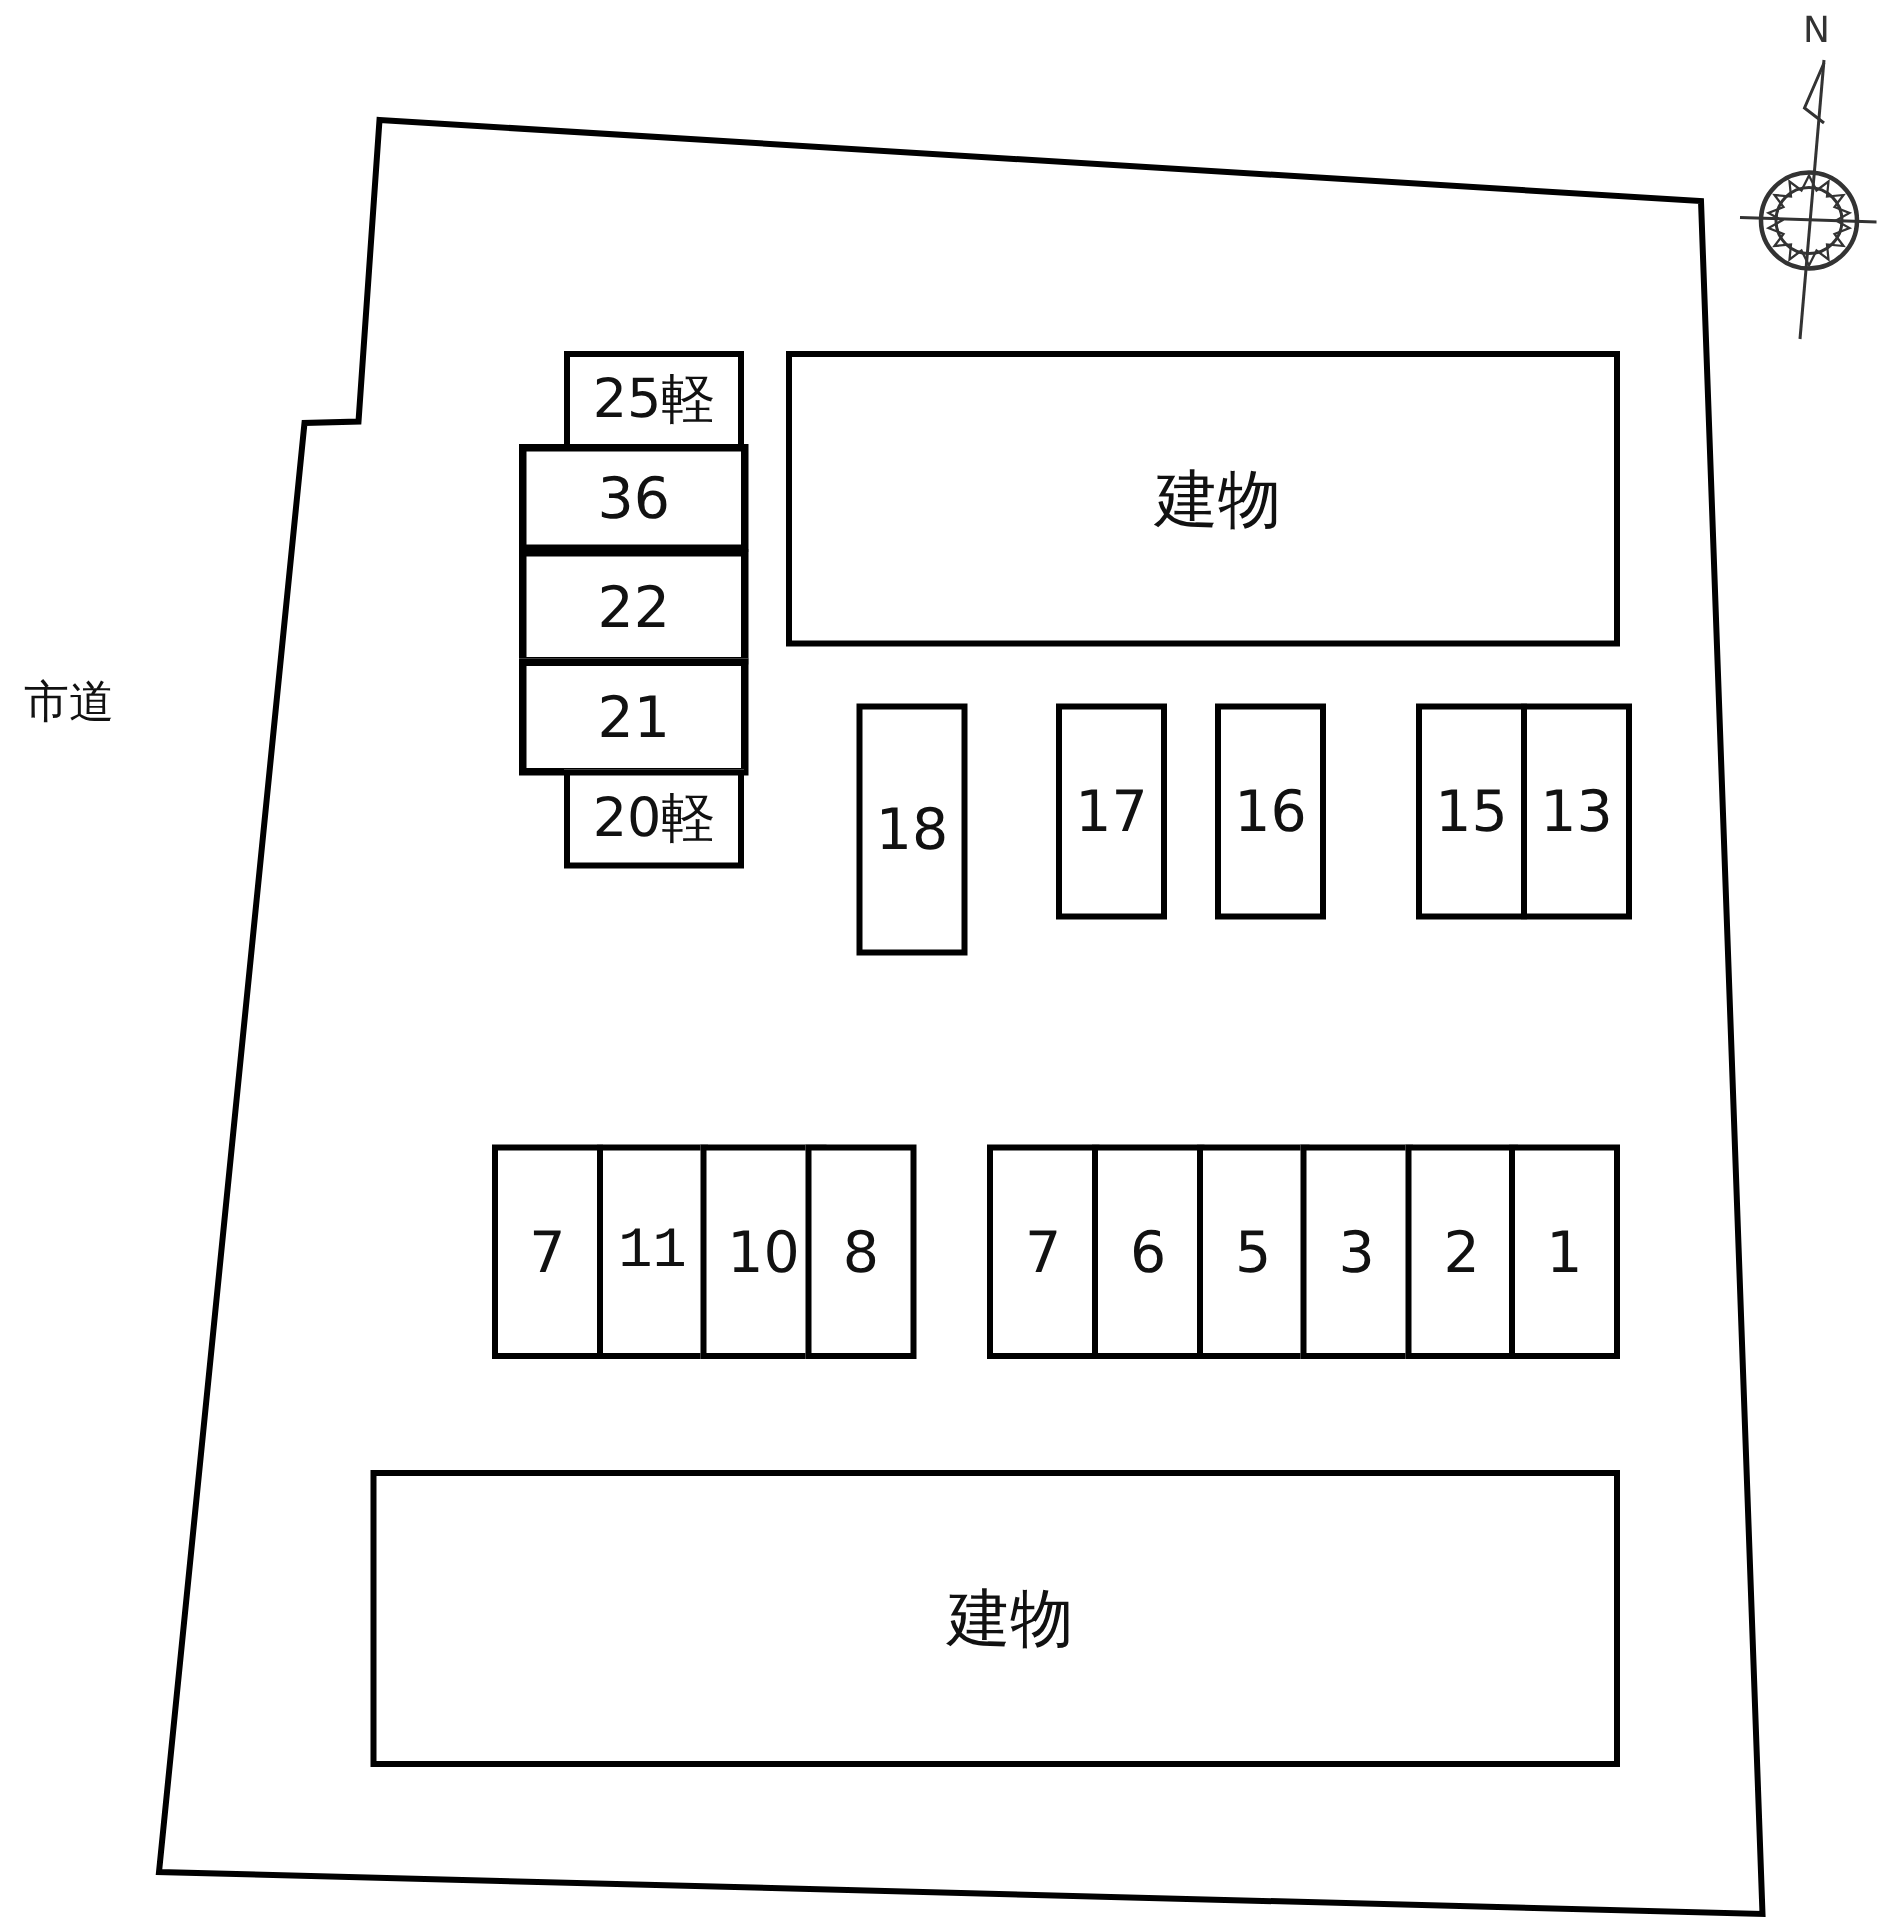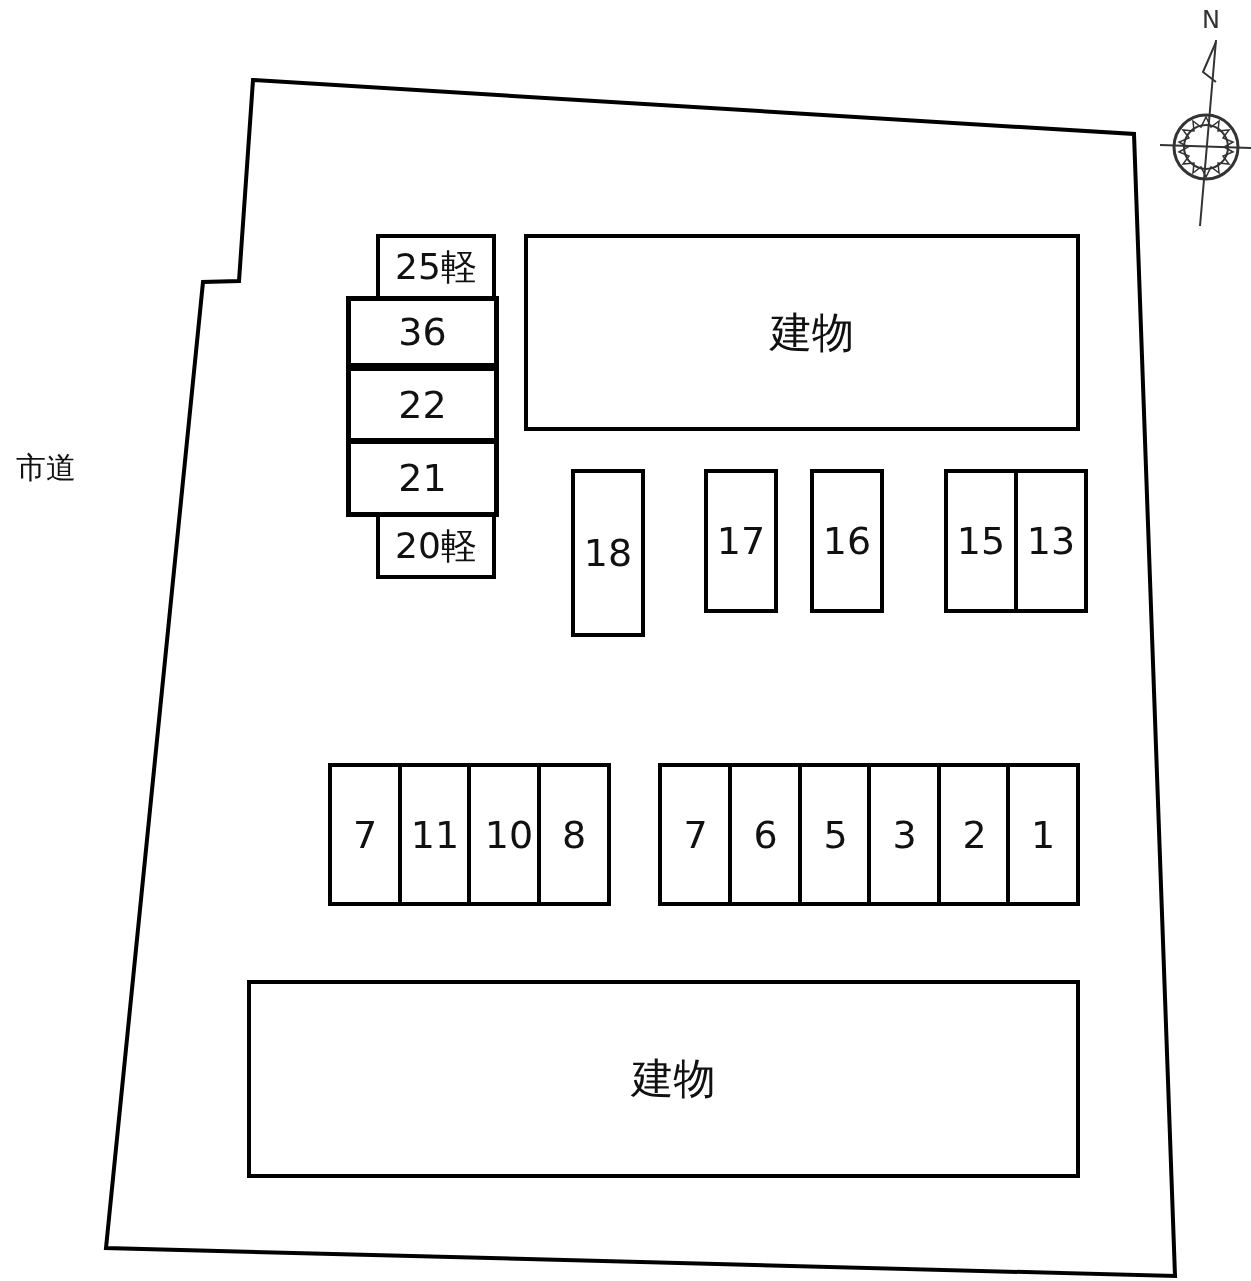--- a/index.html
+++ b/index.html
@@ -73,21 +73,21 @@
 <div class="box txt" style="left:944px;top:469px;width:74px;height:144px;">
   <span>15</span>
 </div>
 <div class="box txt" style="left:1014px;top:469px;width:74px;height:144px;">
   <span>13</span>
 </div>
 
 <div class="box txt" style="left:328px;top:763px;width:74px;height:143px;">
   <span>7</span>
 </div>
-<div class="box txt" style="left:398px;top:763px;width:74px;height:143px;">
+<div class="box txt" style="left:398px;top:763px;width:74px;height:143px;font-family:Liberation Mono, monospace;">
   <span>11</span>
 </div>
 <div class="box txt" style="left:467px;top:763px;width:84px;height:143px;">
   <span>10</span>
 </div>
 <div class="box txt" style="left:537px;top:763px;width:74px;height:143px;">
   <span>8</span>
 </div>
 
 <div class="box txt" style="left:658px;top:763px;width:75px;height:143px;">

